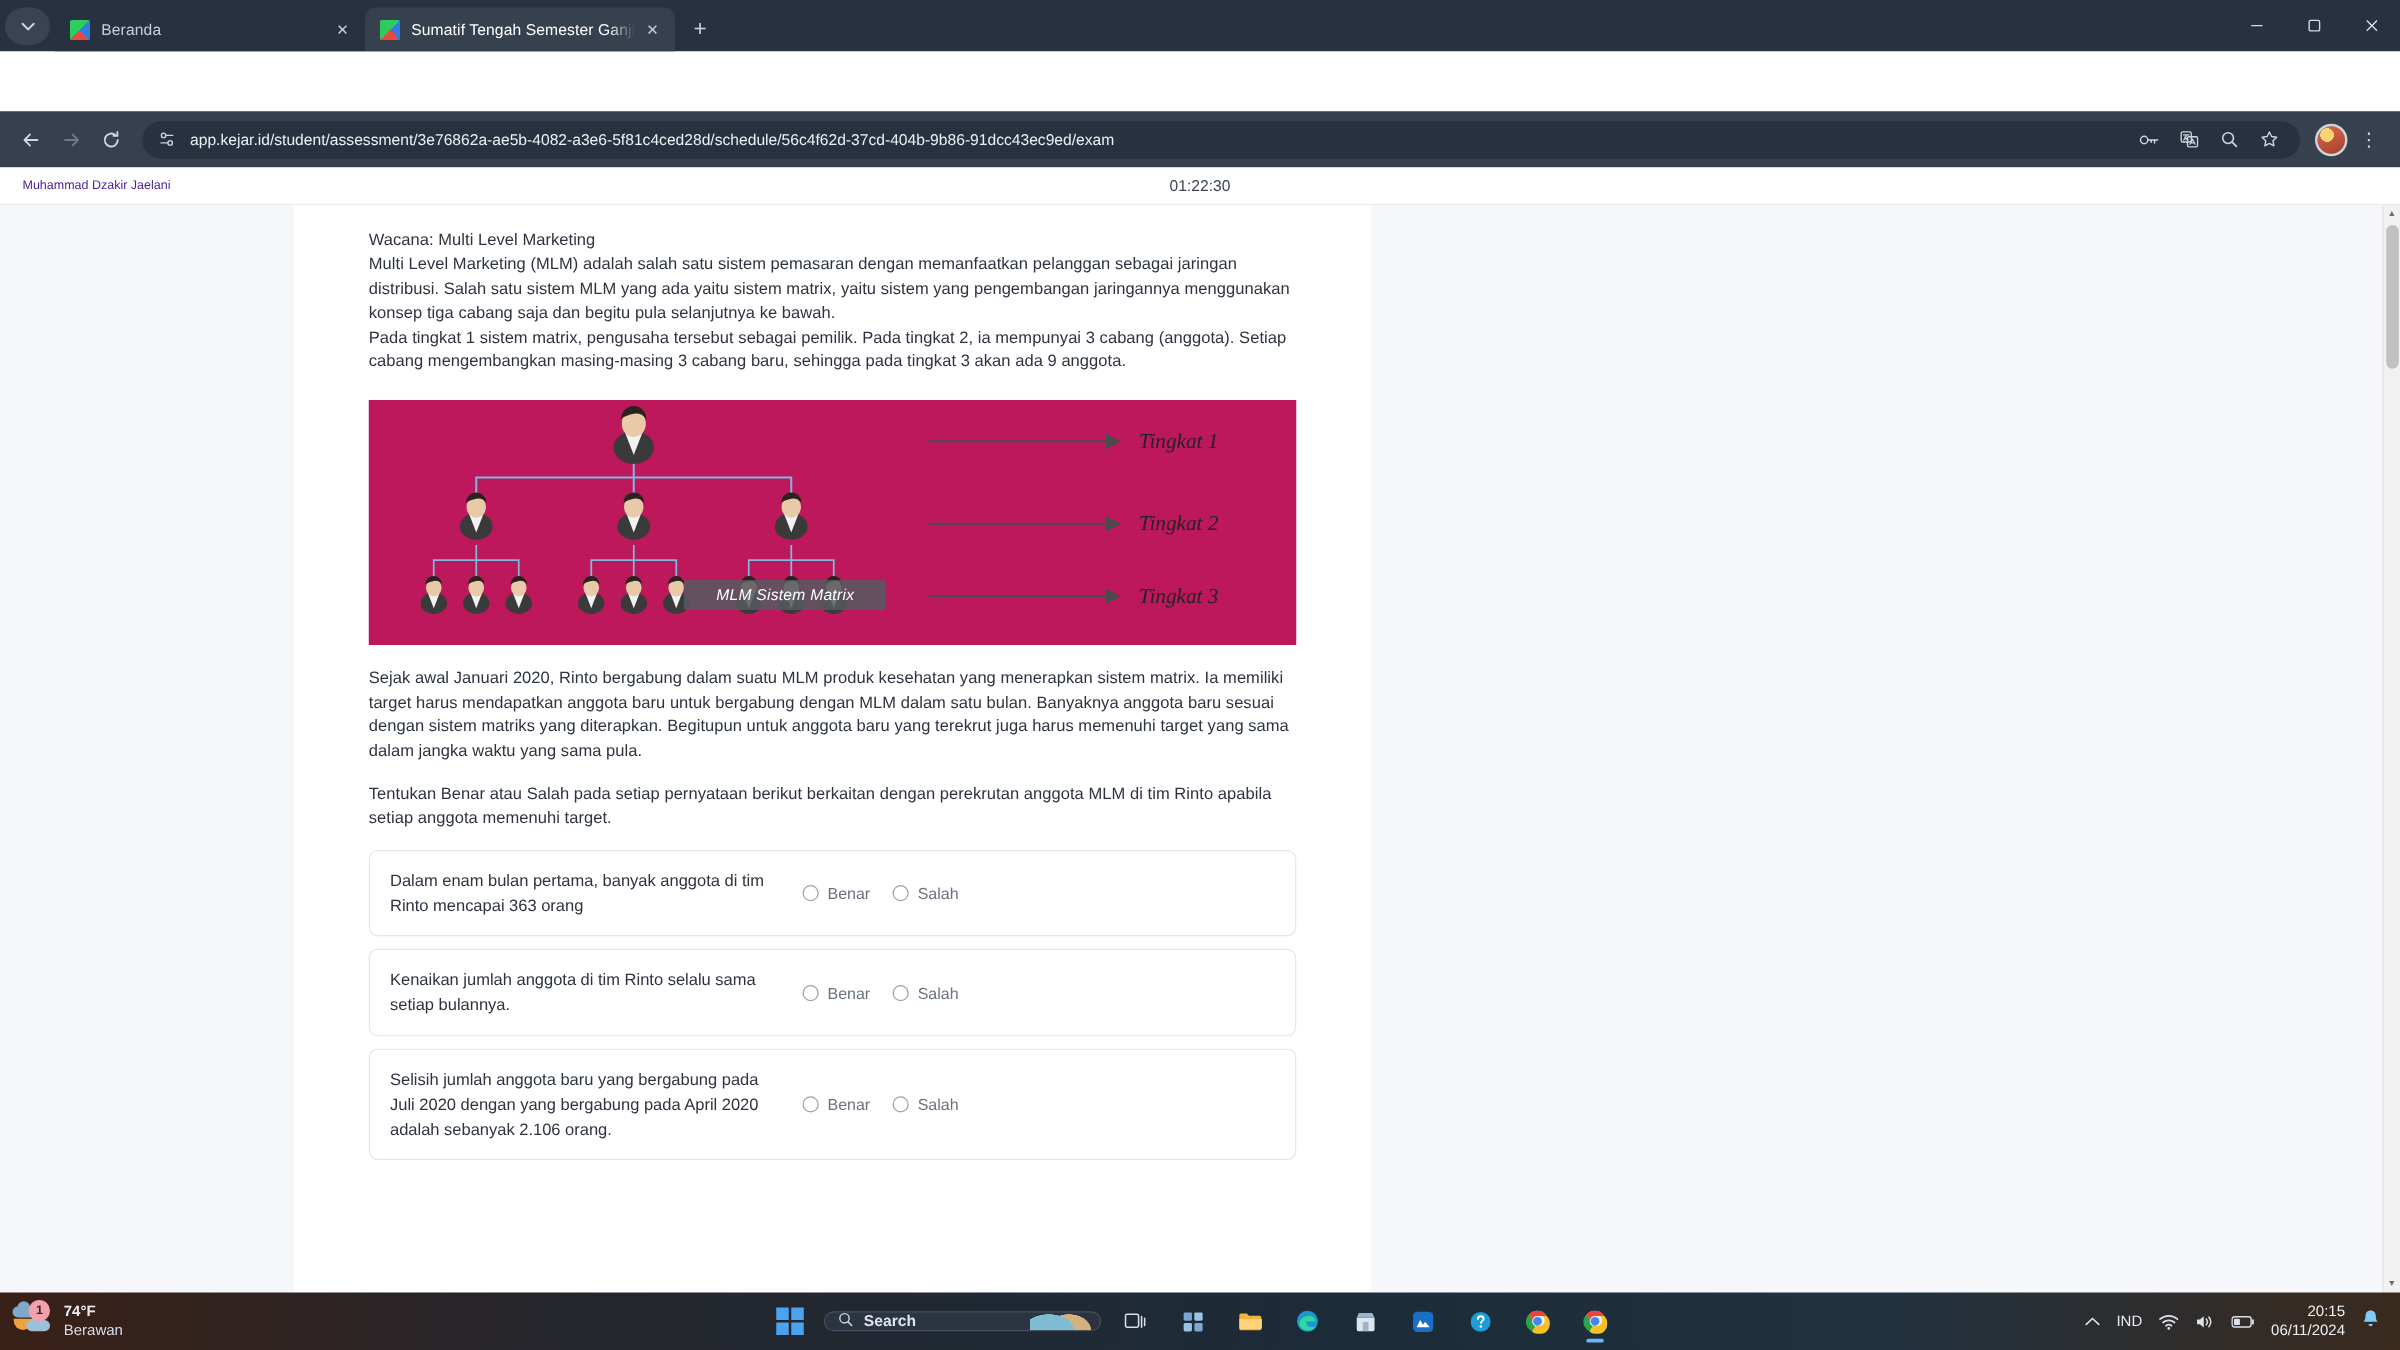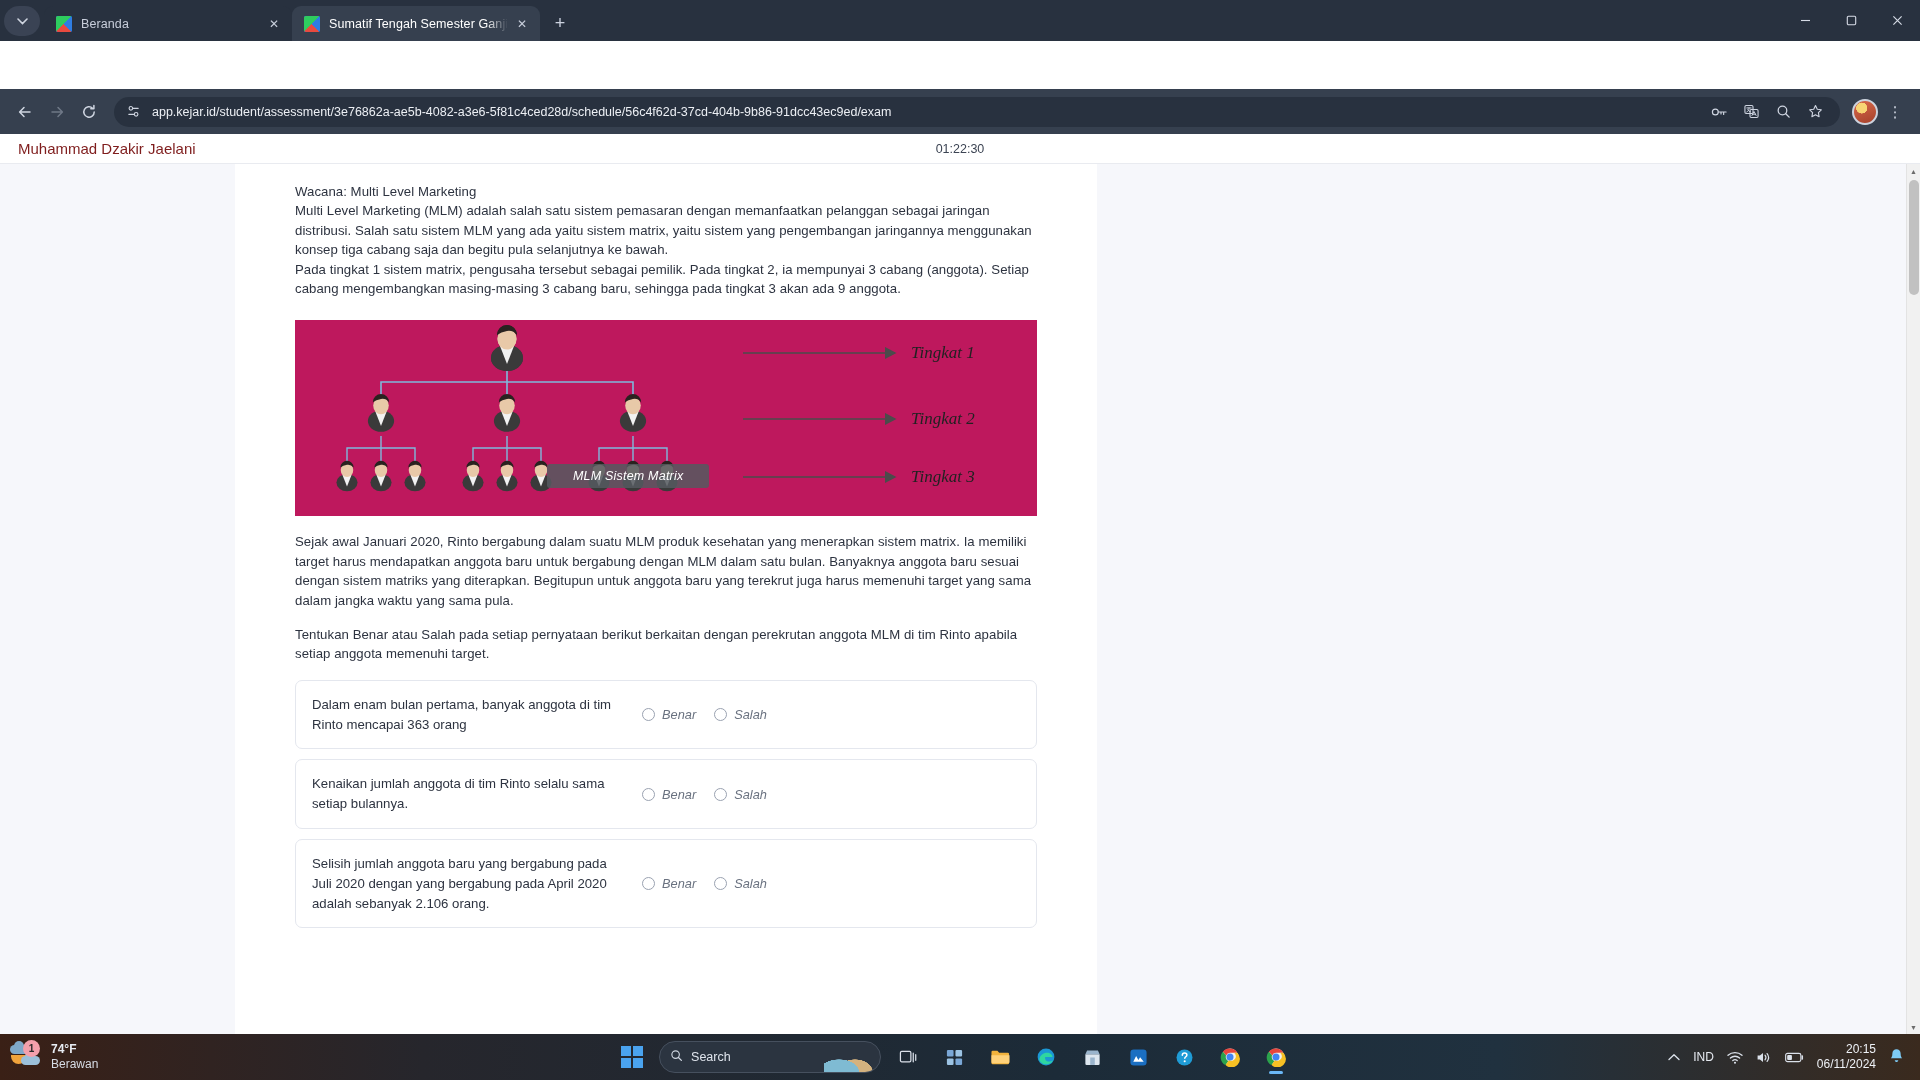--- a/index.html
+++ b/index.html
@@ -101,21 +101,21 @@
   
   .viewport {
     flex: 1 1 auto; background: #f6f7fb; position: relative; overflow: hidden;
     display: flex; flex-direction: column;
   }
   .app-header {
     height: 30px; background: #ffffff; border-bottom: 1px solid #e9ebf0;
     display: flex; align-items: center; padding: 0 18px; flex: 0 0 auto;
     position: relative;
   }
-  .app-user { font-size: 15px; color: #7f1d1d; }
+  .app-user { font-size: 10px; color: #4c1d95; }
   .app-timer {
     position: absolute; left: 0; right: 0; text-align: center;
     font-size: 12.5px; color: #3c4453; pointer-events: none;
   }
 
   .scrollarea { flex: 1 1 auto; position: relative; overflow: hidden; display: flex; }
   .paper {
     position: absolute; left: 235px; top: 0; width: 862px; min-height: 100%;
     background: #ffffff; padding: 18px 60px 40px 60px;
   }
@@ -149,21 +149,21 @@
   .stmt {
     border: 1px solid #e4e7ee; border-radius: 7px; background: #fff;
     display: flex; align-items: center; padding: 14px 20px 14px 16px;
     min-height: 50px;
   }
   .stmt-text {
     flex: 1 1 auto; font-size: 13.2px; line-height: 1.5; color: #2d3340;
     padding-right: 24px; max-width: 330px;
   }
   .stmt-opts { display: flex; align-items: center; gap: 18px; flex: 0 0 auto; }
-  .opt { display: flex; align-items: center; gap: 7px; cursor: pointer; font-style: italic; }
+  .opt { display: flex; align-items: center; gap: 7px; cursor: pointer; }
   .radio {
     width: 13px; height: 13px; border: 1.4px solid #9aa2b1; border-radius: 50%;
     flex: 0 0 auto; background: #fff;
   }
   .opt-label { font-size: 12.8px; color: #6a7280; }
 
   
   .pg-scroll {
     position: absolute; right: 0; top: 0; width: 14px; bottom: 0;
     background: #f1f1f1; border-left: 1px solid #e3e3e3;
@@ -214,23 +214,23 @@
   }
   .weather-text { line-height: 1.25; }
   .weather-temp { font-size: 12px; font-weight: 700; }
   .weather-desc { font-size: 12px; color: #d7dce5; }
 
   .tb-center { flex: 1 1 auto; display: flex; align-items: center; justify-content: center; gap: 8px; }
   .start-btn { width: 38px; height: 38px; display: flex; align-items: center; justify-content: center; cursor: pointer; }
   .win-logo { display: grid; grid-template-columns: 10px 10px; grid-template-rows: 10px 10px; gap: 2.5px; }
   .win-logo i { background: #4aa3ef; display: block; }
   .search-pill {
-    width: 222px; height: 32px; border-radius: 16px; background: #2b3440;
+    width: 222px; height: 16px; border-radius: 16px; background: #2b3440;
     border: 1px solid #46505e; display: flex; align-items: center;
-    padding: 0 10px; gap: 8px; cursor: text; position: relative; overflow: hidden;
+    padding: 0 10px; gap: 8px; cursor: text; position: relative; overflow: hidden; font-weight: bold;
   }
   .search-pill .mag { color: #cfd6e1; font-size: 12px; }
   .search-pill .ph { font-size: 12.5px; color: #dfe4ec; }
   .pill-art {
     position: absolute; right: 6px; bottom: 0; width: 50px; height: 22px;
     background:
       radial-gradient(ellipse at 30% 100%, #8fd4ee 0 40%, transparent 41%),
       radial-gradient(ellipse at 62% 100%, #f2c98b 0 40%, transparent 41%);
     opacity: .85;
   }

